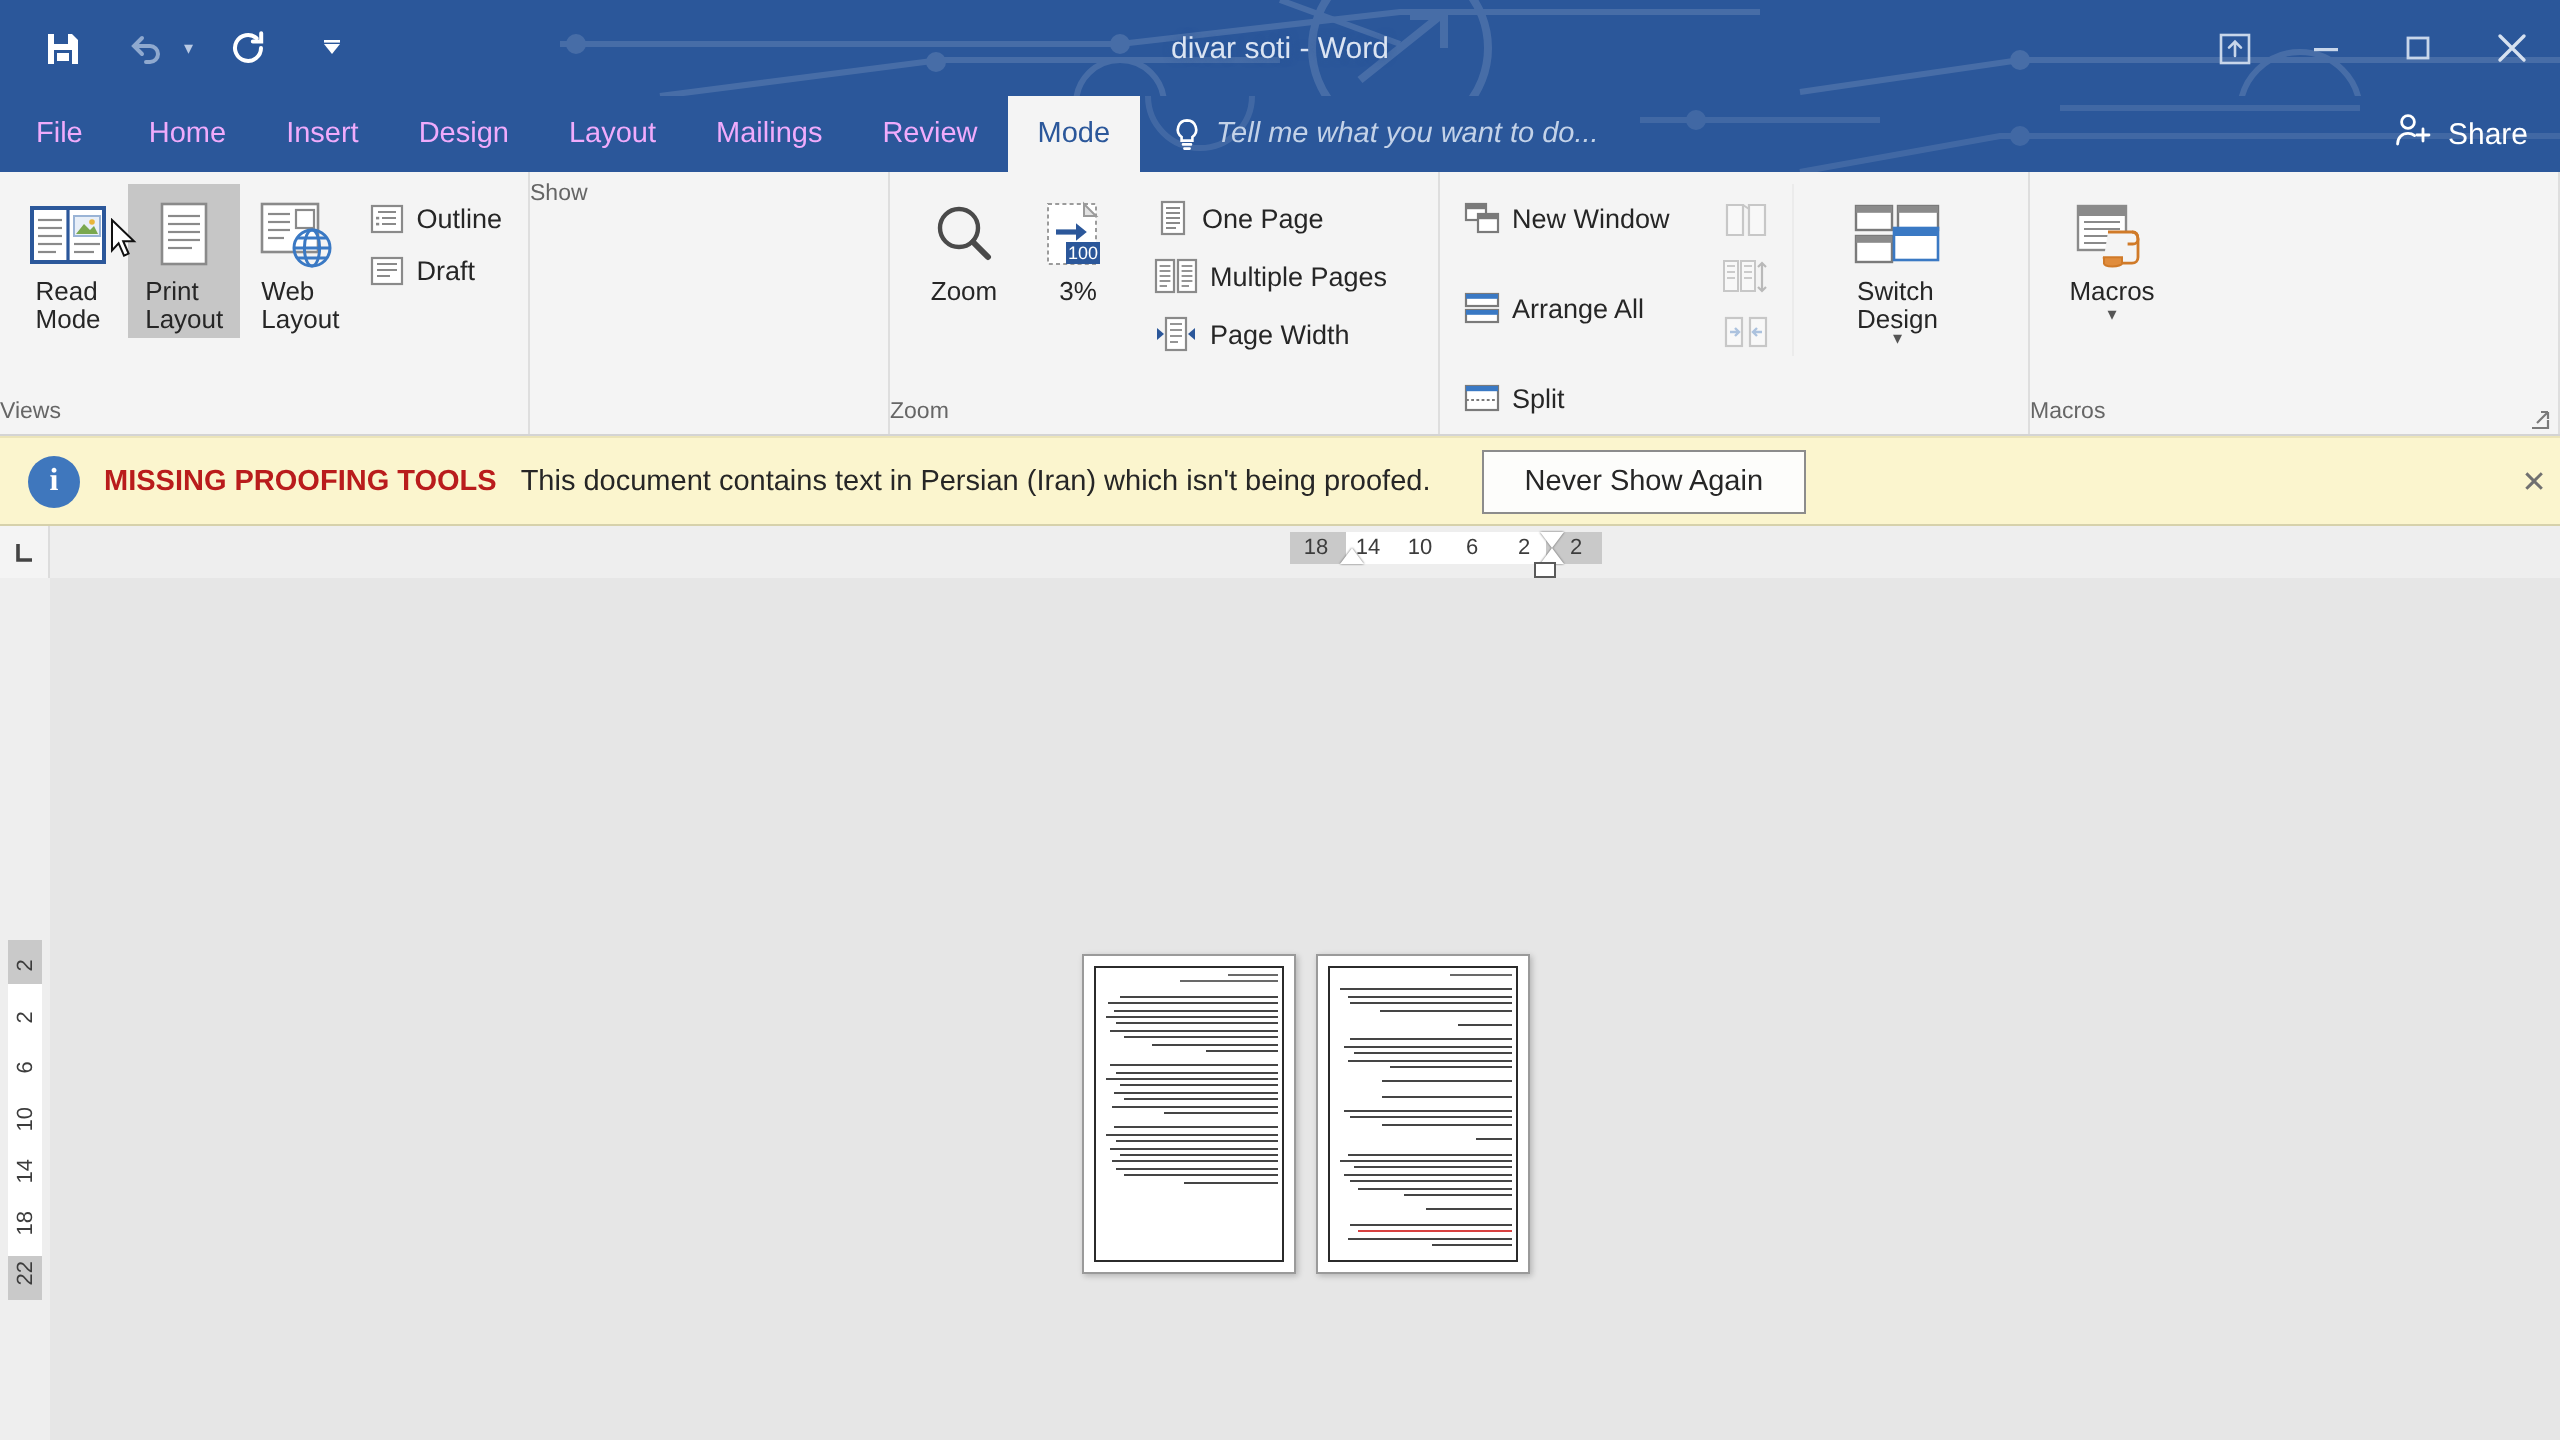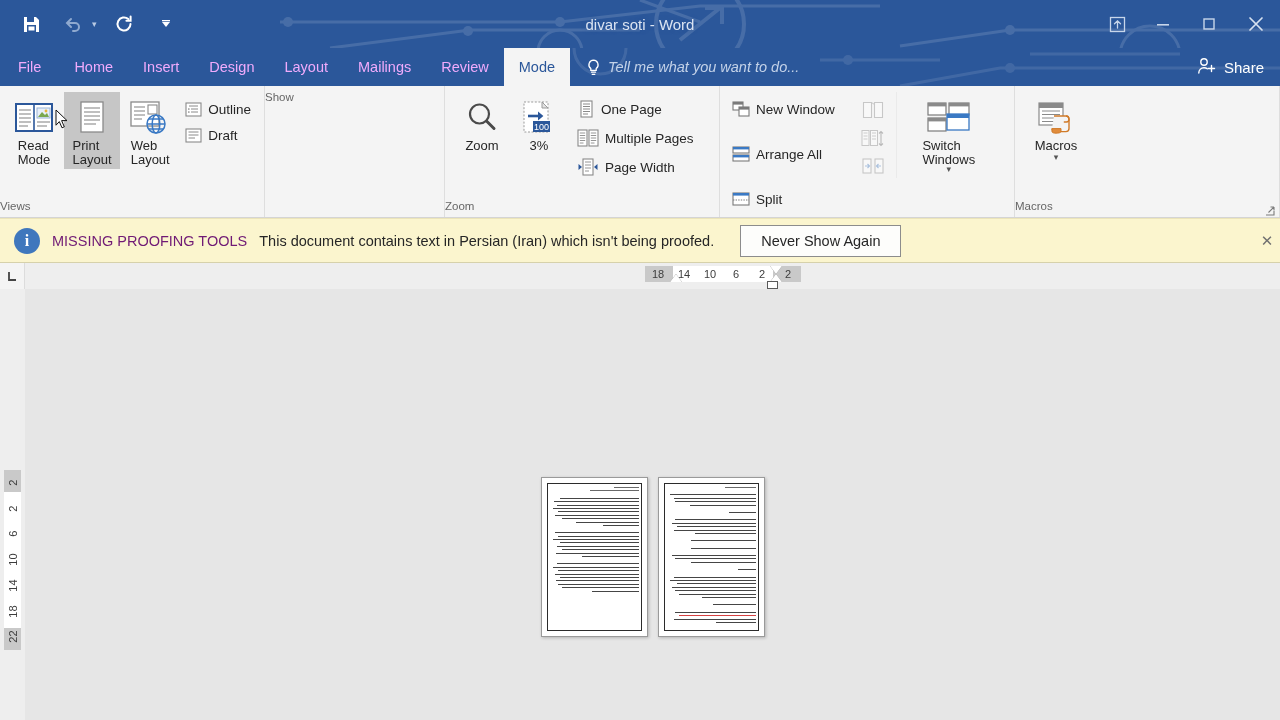--- a/index.html
+++ b/index.html
@@ -146,21 +146,21 @@
     padding: 0 14px;
     gap: 12px;
   }
   .notice-ico {
     width: 26px; height: 26px; border-radius: 50%;
     background: #3f77bd; color: #fff;
     display: flex; align-items: center; justify-content: center;
     font-size: 16px; font-weight: bold; font-family: "Liberation Serif", serif;
     flex: 0 0 auto;
   }
-  .notice-strong { font-size: 14.5px; font-weight: normal; color: #701a75; }
+  .notice-strong { font-size: 14.5px; font-weight: bold; color: #b91c1c; }
   .notice-text { font-size: 14.5px; color: #262626; }
   .notice-btn {
     margin-left: 14px;
     background: #fdfdfb; border: 1px solid #8c8c8c;
     padding: 7px 20px;
     font-size: 14.5px; color: #262626;
     font-family: "Liberation Sans", sans-serif;
   }
   .notice-close {
     position: absolute; right: 2px; top: 50%; transform: translateY(-50%);
@@ -681,21 +681,21 @@
             <rect x="3" y="3" width="18" height="3.4" fill="#8a8a8a"></rect>
             <rect x="24" y="3" width="20" height="12" fill="#fff" stroke="#7a7a7a" stroke-width="1.2"></rect>
             <rect x="24" y="3" width="20" height="3.4" fill="#8a8a8a"></rect>
             <rect x="3" y="18" width="18" height="13" fill="#fff" stroke="#7a7a7a" stroke-width="1.2"></rect>
             <rect x="3" y="18" width="18" height="3.4" fill="#8a8a8a"></rect>
             <rect x="22" y="14" width="22" height="16" fill="#fff" stroke="#3a79c4" stroke-width="1.3"></rect>
             <rect x="22" y="14" width="22" height="4" fill="#3a79c4"></rect>
           </svg>
         </span>
         <span class="lbl">Switch
-Windows</span>
+Design</span>
         <span style="font-size:9px;color:#555;line-height:7px;">▾</span>
       </div>
     </div>
   </div>
 
   <div class="group" style="width:auto; flex:1;">
     <div class="group-body" style="padding-left:8px;">
       <div class="big-btn" style="width:66px;">
         <span class="ico">
           <svg width="44" height="36" viewBox="0 0 44 36">

